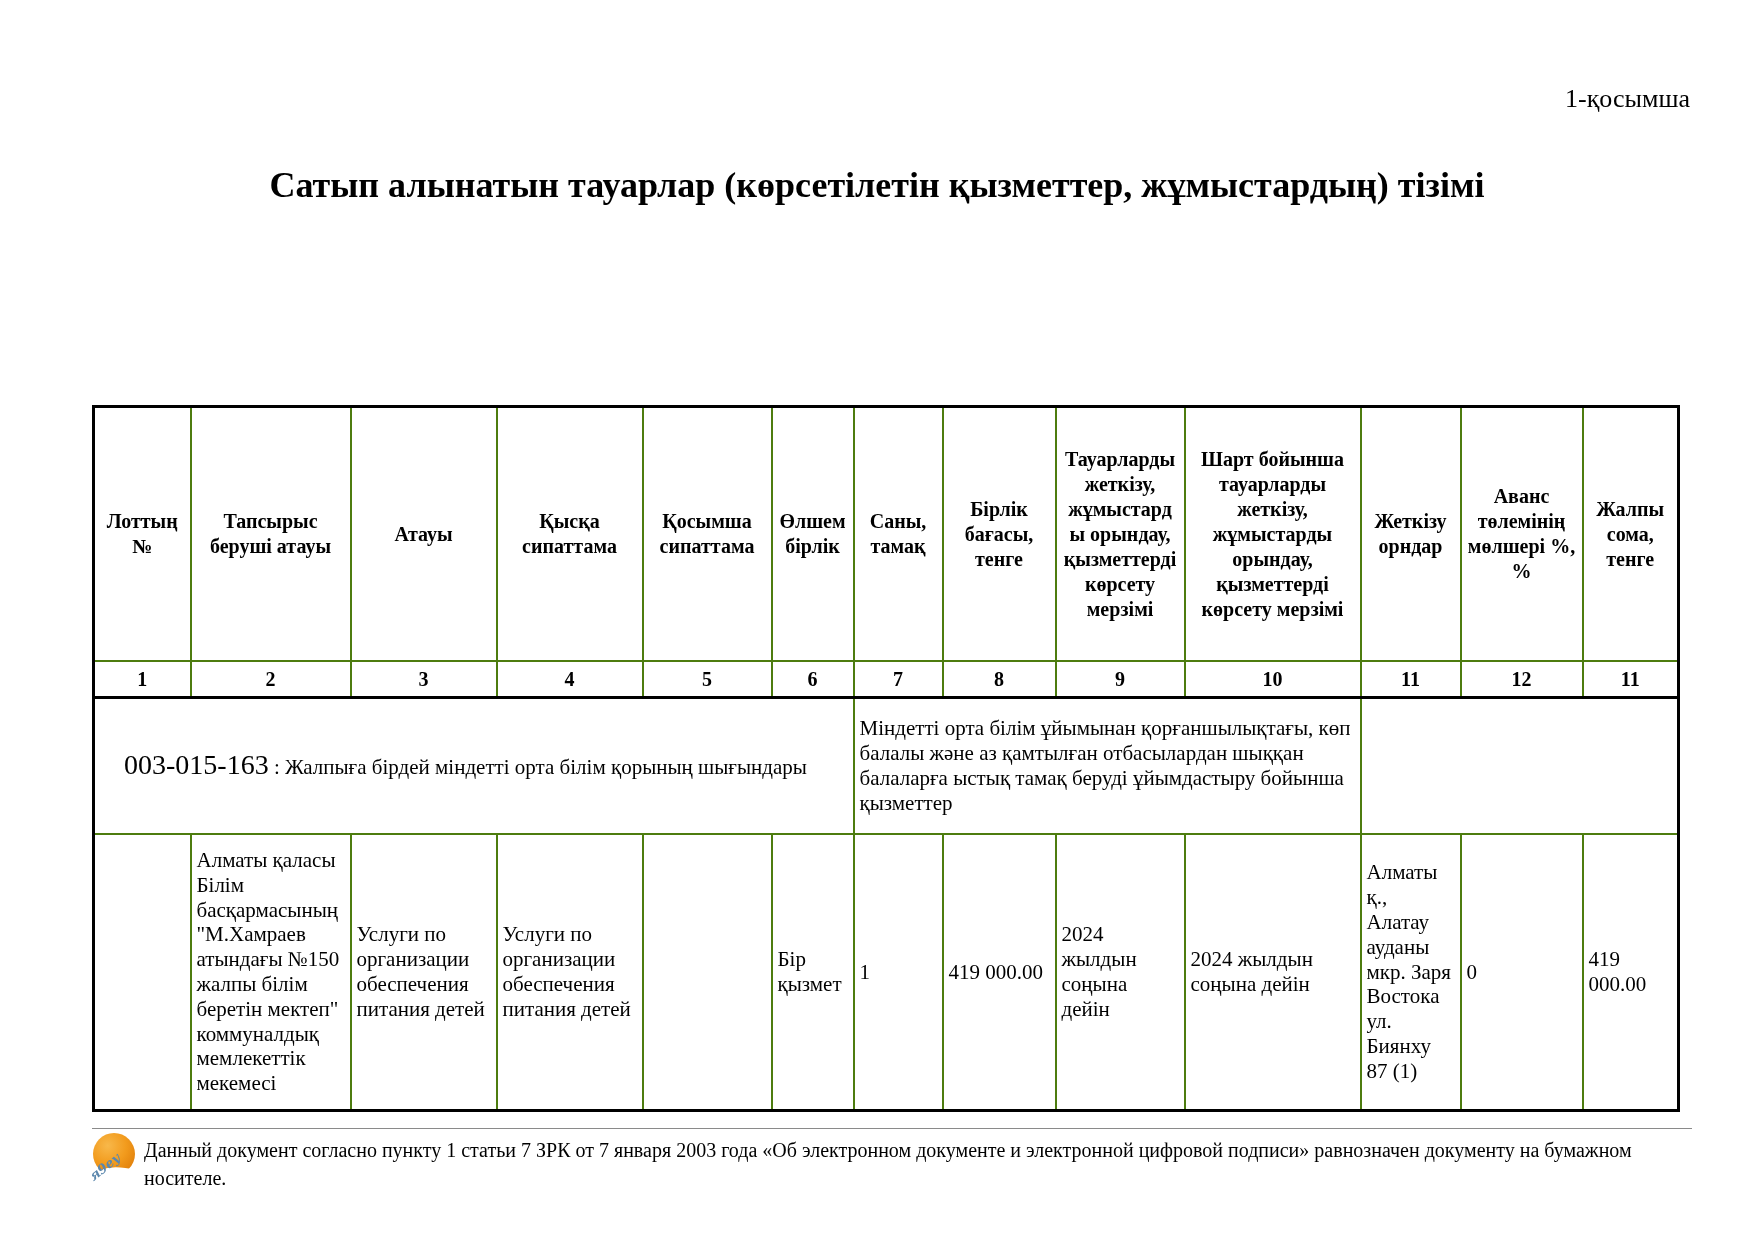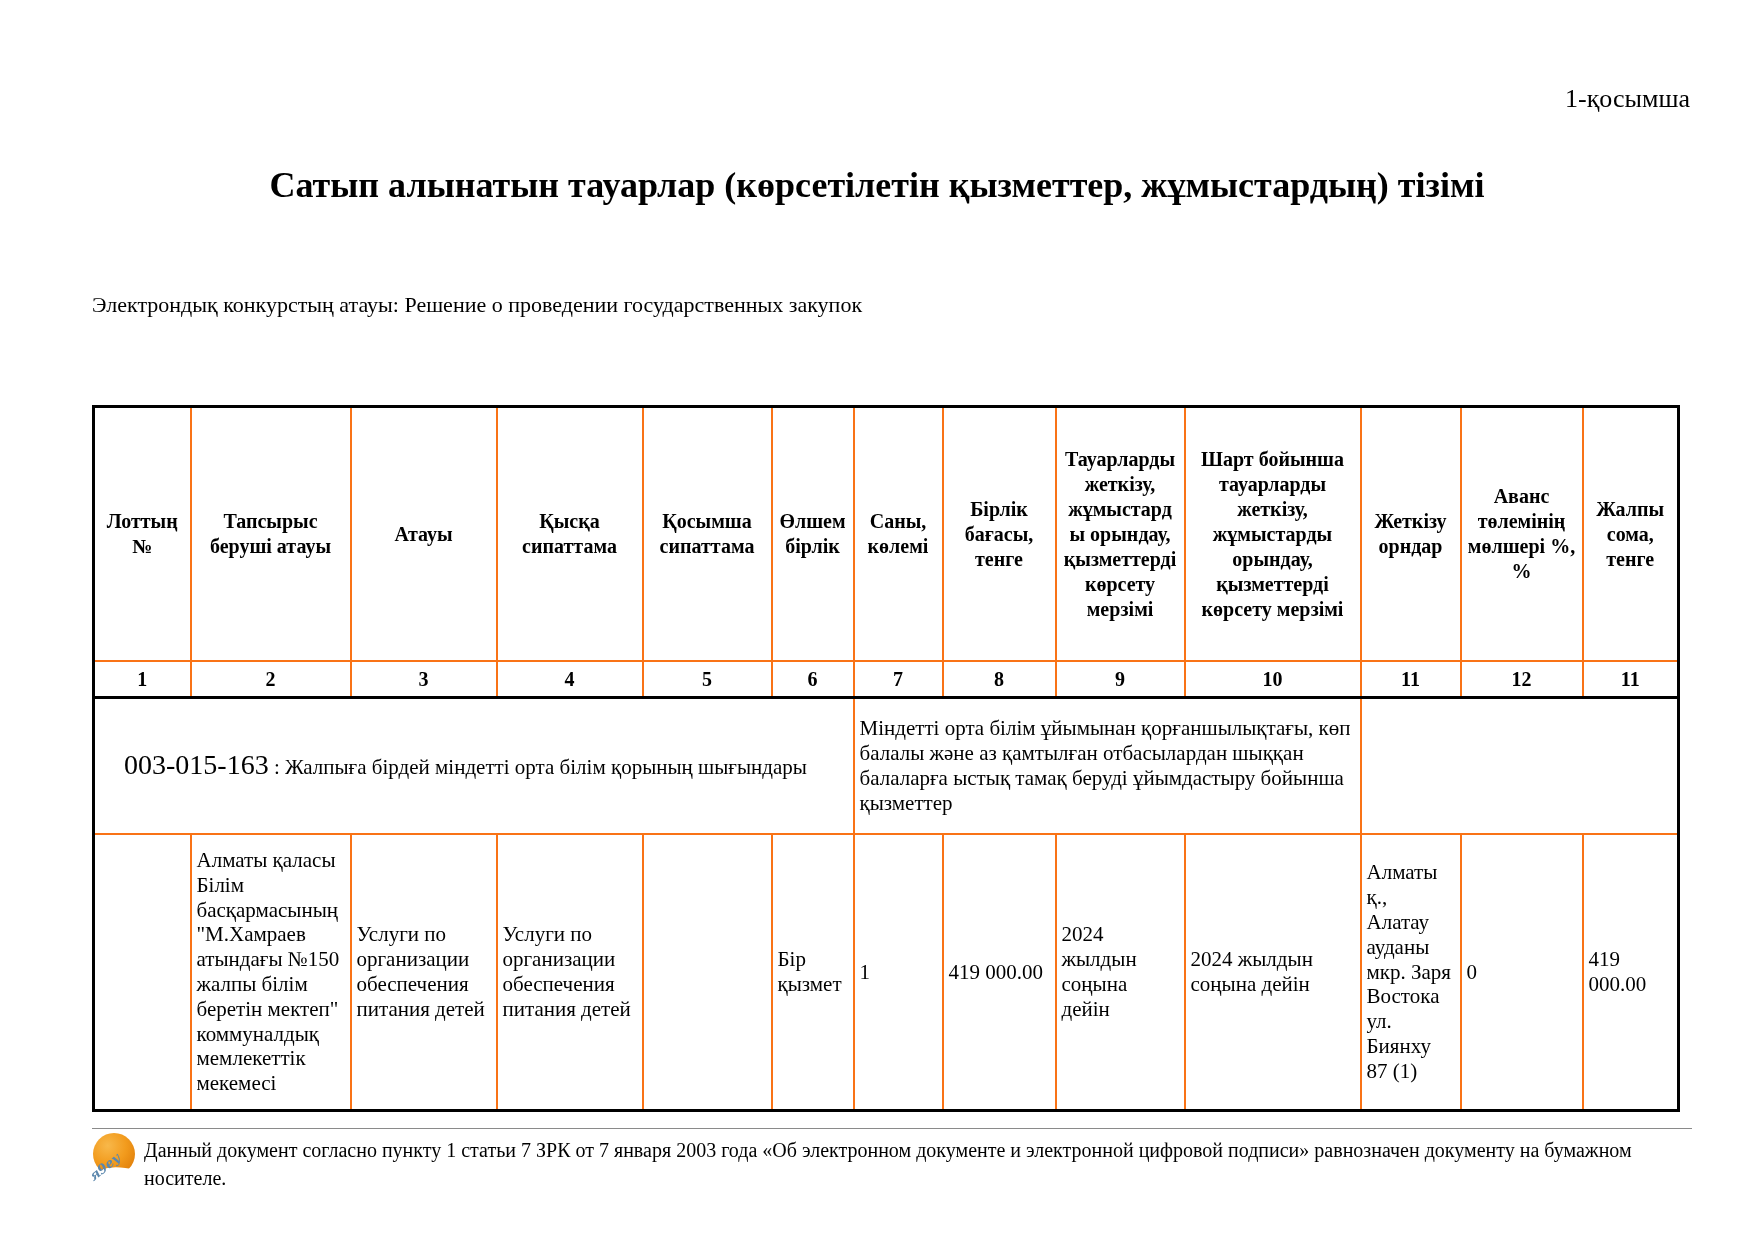--- a/index.html
+++ b/index.html
@@ -23,21 +23,21 @@
     position:absolute; top:288px; left:92px; width:1500px;
     font-size:22px; line-height:34px;
   }
   table.doc{
     position:absolute; left:92px; top:405px;
     border-collapse:collapse; table-layout:fixed;
     width:1585px;
     font-size:21px;
   }
   table.doc td, table.doc th{
-    border:2px solid #f97316;
+    border:2px solid #4d7c0f;
     padding:3px 5px;
     vertical-align:middle;
     overflow:hidden;
     word-wrap:break-word;
   }
   table.doc{border:3px solid #000;}
   tr.hdr th{
     font-weight:bold; text-align:center;
     font-size:20px; line-height:25px;
     height:246px;
@@ -72,21 +72,20 @@
 </head>
 <body>
 
 <div>
 
   <div class="appendix">1-қосымша</div>
 
   <div class="title">Сатып алынатын тауарлар (көрсетілетін қызметтер, жұмыстардың) тізімі</div>
 
   <div class="meta">
-    <div>Электрондық конкурстың атауы: Решение о проведении государственных закупок</div>
   </div>
 
   <table class="doc">
     <colgroup>
       <col style="width:97px">
         <col style="width:160px">
         <col style="width:146px">
       <col style="width:146px">
         <col style="width:129px">
         <col style="width:82px">
@@ -100,21 +99,21 @@
     </colgroup>
 
     <tbody>
         <tr class="hdr">
       <th>Лоттың №</th>
       <th>Тапсырыс беруші атауы</th>
       <th>Атауы</th>
       <th>Қысқа сипаттама</th>
       <th>Қосымша сипаттама</th>
       <th>Өлшем бірлік</th>
-      <th>Саны, көлемі</th>
+      <th>Саны, тамақ</th>
       <th>Бірлік бағасы, тенге</th>
       <th>Тауарларды жеткізу, жұмыстарды орындау, қызметтерді көрсету мерзімі</th>
       <th>Шарт бойынша тауарларды жеткізу, жұмыстарды орындау, қызметтерді көрсету мерзімі</th>
       <th>Жеткізу орндар</th>
       <th>Аванс төлемінің мөлшері %, %</th>
       <th>Жалпы сома, тенге</th>
     </tr>
 
     <tr class="nums">
       <td>1</td>

